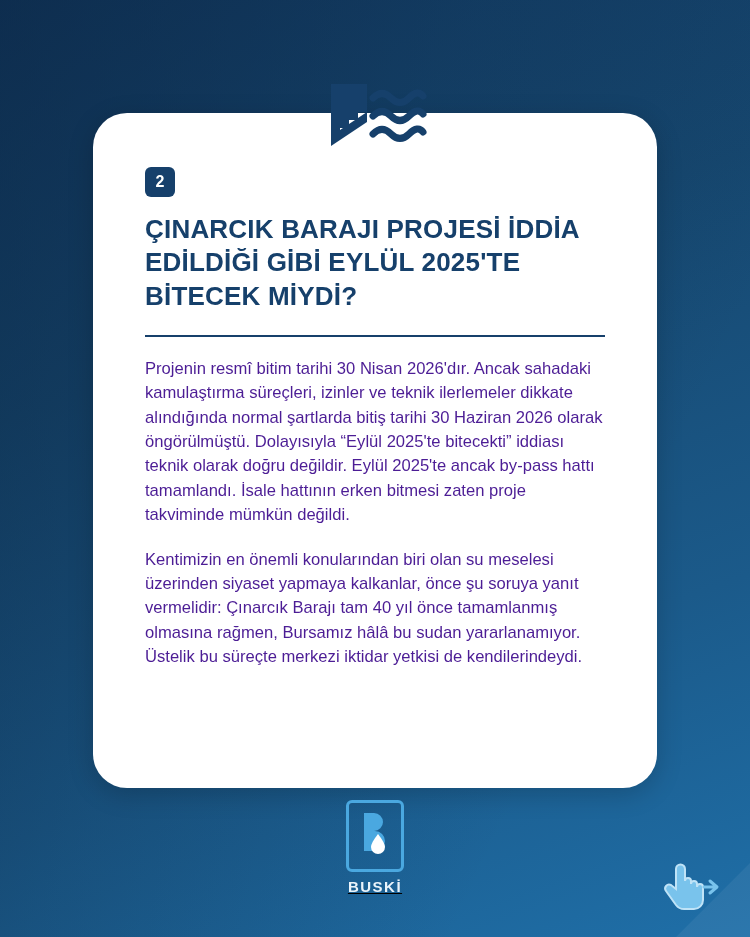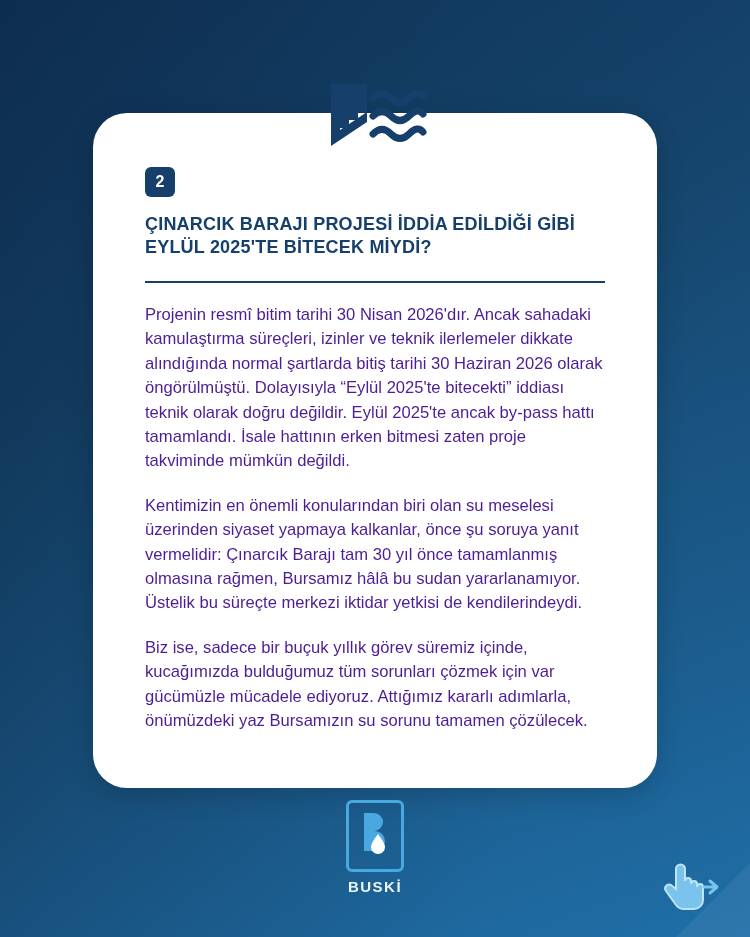--- a/index.html
+++ b/index.html
@@ -58,21 +58,21 @@
     font-size: 16px;
     font-weight: bold;
     display: flex;
     align-items: center;
     justify-content: center;
     margin-bottom: 16px;
   }
 
   .title {
     color: #16406b;
-    font-size: 18px;
+    font-size: 26px;
     font-weight: bold;
     line-height: 1.28;
     letter-spacing: 0.2px;
     margin-bottom: 22px;
   }
 
   .divider {
     height: 2px;
     background: #16406b;
     width: 100%;
@@ -90,20 +90,21 @@
   
   .logo {
     position: absolute;
     left: 0;
     right: 0;
     top: 800px;
     display: flex;
     flex-direction: column;
     align-items: center;
     gap: 6px;
+    text-decoration: underline;
   }
   .logo-mark {
     width: 58px;
     height: 72px;
     border: 3px solid #4aa8e0;
     border-radius: 6px;
     position: relative;
     display: flex;
     align-items: center;
     justify-content: center;
@@ -155,22 +156,21 @@
   </svg>
 </div>
 
 <div class="card">
   <div class="card-inner">
     <div class="badge">2</div>
     <div class="title">ÇINARCIK BARAJI PROJESİ İDDİA EDİLDİĞİ GİBİ EYLÜL 2025'TE BİTECEK MİYDİ?</div>
     <div class="divider"></div>
     <div class="body">
       <p>Projenin resmî bitim tarihi 30 Nisan 2026'dır. Ancak sahadaki kamulaştırma süreçleri, izinler ve teknik ilerlemeler dikkate alındığında normal şartlarda bitiş tarihi 30 Haziran 2026 olarak öngörülmüştü. Dolayısıyla “Eylül 2025'te bitecekti” iddiası teknik olarak doğru değildir. Eylül 2025'te ancak by-pass hattı tamamlandı. İsale hattının erken bitmesi zaten proje takviminde mümkün değildi.</p>
-      <p>Kentimizin en önemli konularından biri olan su meselesi üzerinden siyaset yapmaya kalkanlar, önce şu soruya yanıt vermelidir: Çınarcık Barajı tam 30 yıl önce tamamlanmış olmasına rağmen, Bursamız hâlâ bu sudan yararlanamıyor. Üstelik bu süreçte merkezi iktidar yetkisi de kendilerindeydi.</p>
-      <p>Biz ise, sadece bir buçuk yıllık görev süremiz içinde, kucağımızda bulduğumuz tüm sorunları çözmek için var gücümüzle mücadele ediyoruz. Attığımız kararlı adımlarla, önümüzdeki yaz Bursamızın su sorunu tamamen çözülecek.</p>
+      <p>Kentimizin en önemli konularından biri olan su meselesi üzerinden siyaset yapmaya kalkanlar, önce şu soruya yanıt vermelidir: Çınarcık Barajı tam 40 yıl önce tamamlanmış olmasına rağmen, Bursamız hâlâ bu sudan yararlanamıyor. Üstelik bu süreçte merkezi iktidar yetkisi de kendilerindeydi.</p>
     </div>
   </div>
 </div>
 
 <div class="logo">
   <div class="logo-mark">
     <svg width="34" height="52" viewBox="0 0 34 52" aria-hidden="true">
       <path d="M6 3 h10 a9 9 0 0 1 0 18 h-10 z M6 21 h11 a10 10 0 0 1 0 20 h-11 z" fill="#4aa8e0"></path>
       <path d="M20 24 q7 9 7 13 a7 7 0 0 1 -14 0 q0 -4 7 -13 z" fill="#ffffff"></path>
     </svg>

